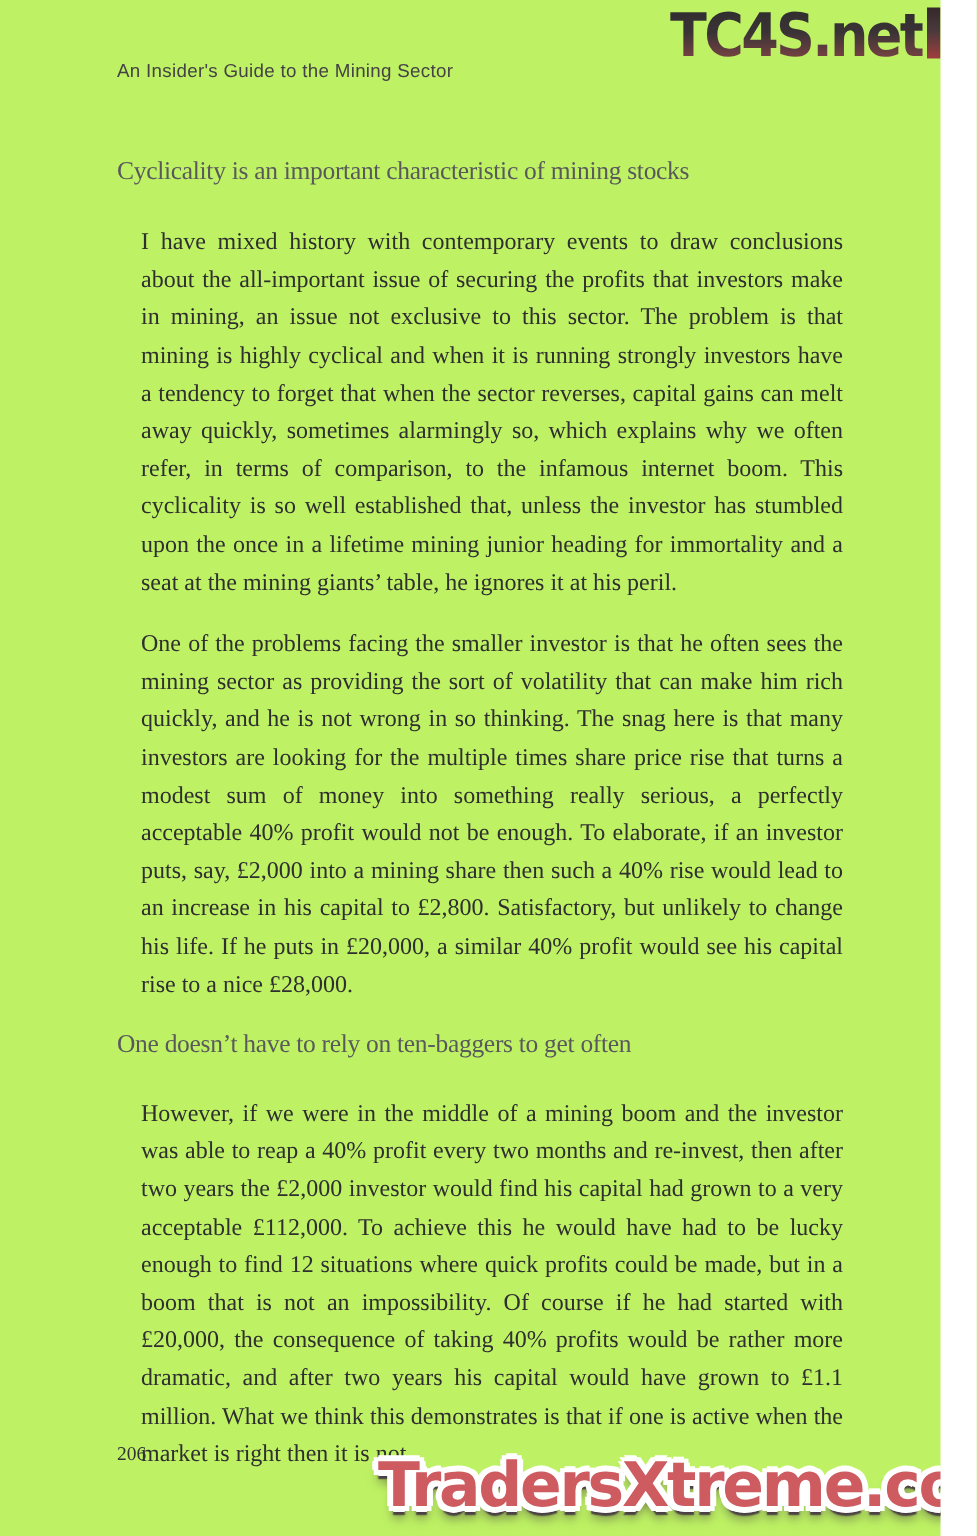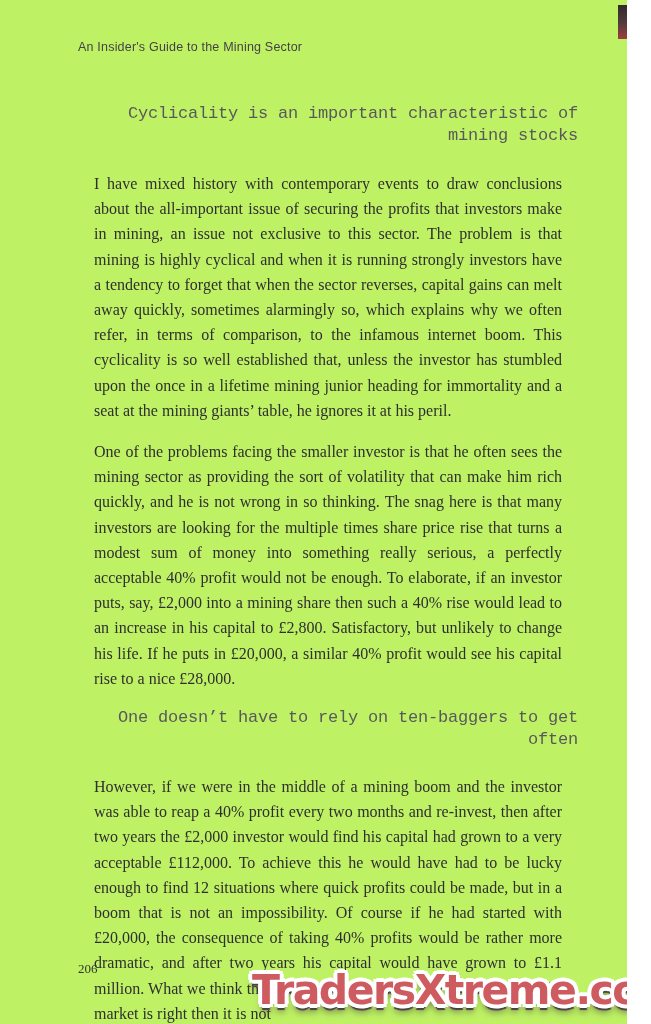--- a/index.html
+++ b/index.html
@@ -59,28 +59,27 @@
   }
 
   
   .content {
     position: absolute;
     left: 78px;
     top: 0;
     width: 500px;
   }
   .h {
-    font-family: Liberation Mono, monospace;
+    font-family: Liberation Serif, serif;
     font-weight: normal;
     font-size: 17px;
     letter-spacing: -0.2px;
     line-height: 22px;
     color: #59595c;
     margin: 0;
-    text-align: right;
   }
   .h1 { margin-top: 103px; }
   .h2 { margin-top: 13px; }
   .para {
     font-size: 16px;
     line-height: 25.2px;
     text-align: justify;
     color: #2f2f2f;
     margin: 16px;
   }
@@ -138,20 +137,23 @@
        0    8px 7px rgba(70,60,60,0.6);
   }
 </style>
 </head>
 <body>
 
 <div class="page">
 
   <div class="running-header">An Insider's Guide to the Mining Sector</div>
 
+  <div class="logo-wrap">
+    <span class="tc4s">TC4S.net</span>
+  </div>
   <div class="logo-edge"></div>
 
   <div class="content">
     <h1 class="h h1">Cyclicality is an important characteristic of mining stocks</h1>
     <p class="para p1">I have mixed history with contemporary events to draw conclusions about the all-important issue of securing the profits that investors make in mining, an issue not exclusive to this sector. The problem is that mining is highly cyclical and when it is running strongly investors have a tendency to forget that when the sector reverses, capital gains can melt away quickly, sometimes alarmingly so, which explains why we often refer, in terms of comparison, to the infamous internet boom. This cyclicality is so well established that, unless the investor has stumbled upon the once in a lifetime mining junior heading for immortality and a seat at the mining giants’ table, he ignores it at his peril.</p>
     <p class="para p2">One of the problems facing the smaller investor is that he often sees the mining sector as providing the sort of volatility that can make him rich quickly, and he is not wrong in so thinking. The snag here is that many investors are looking for the multiple times share price rise that turns a modest sum of money into something really serious, a perfectly acceptable 40% profit would not be enough. To elaborate, if an investor puts, say, £2,000 into a mining share then such a 40% rise would lead to an increase in his capital to £2,800. Satisfactory, but unlikely to change his life. If he puts in £20,000, a similar 40% profit would see his capital rise to a nice £28,000.</p>
     <h2 class="h h2">One doesn’t have to rely on ten-baggers to get often</h2>
     <p class="para p3">However, if we were in the middle of a mining boom and the investor was able to reap a 40% profit every two months and re-invest, then after two years the £2,000 investor would find his capital had grown to a very acceptable £112,000. To achieve this he would have had to be lucky enough to find 12 situations where quick profits could be made, but in a boom that is not an impossibility. Of course if he had started with £20,000, the consequence of taking 40% profits would be rather more dramatic, and after two years his capital would have grown to £1.1 million. What we think this demonstrates is that if one is active when the market is right then it is not</p>
   </div>
 

